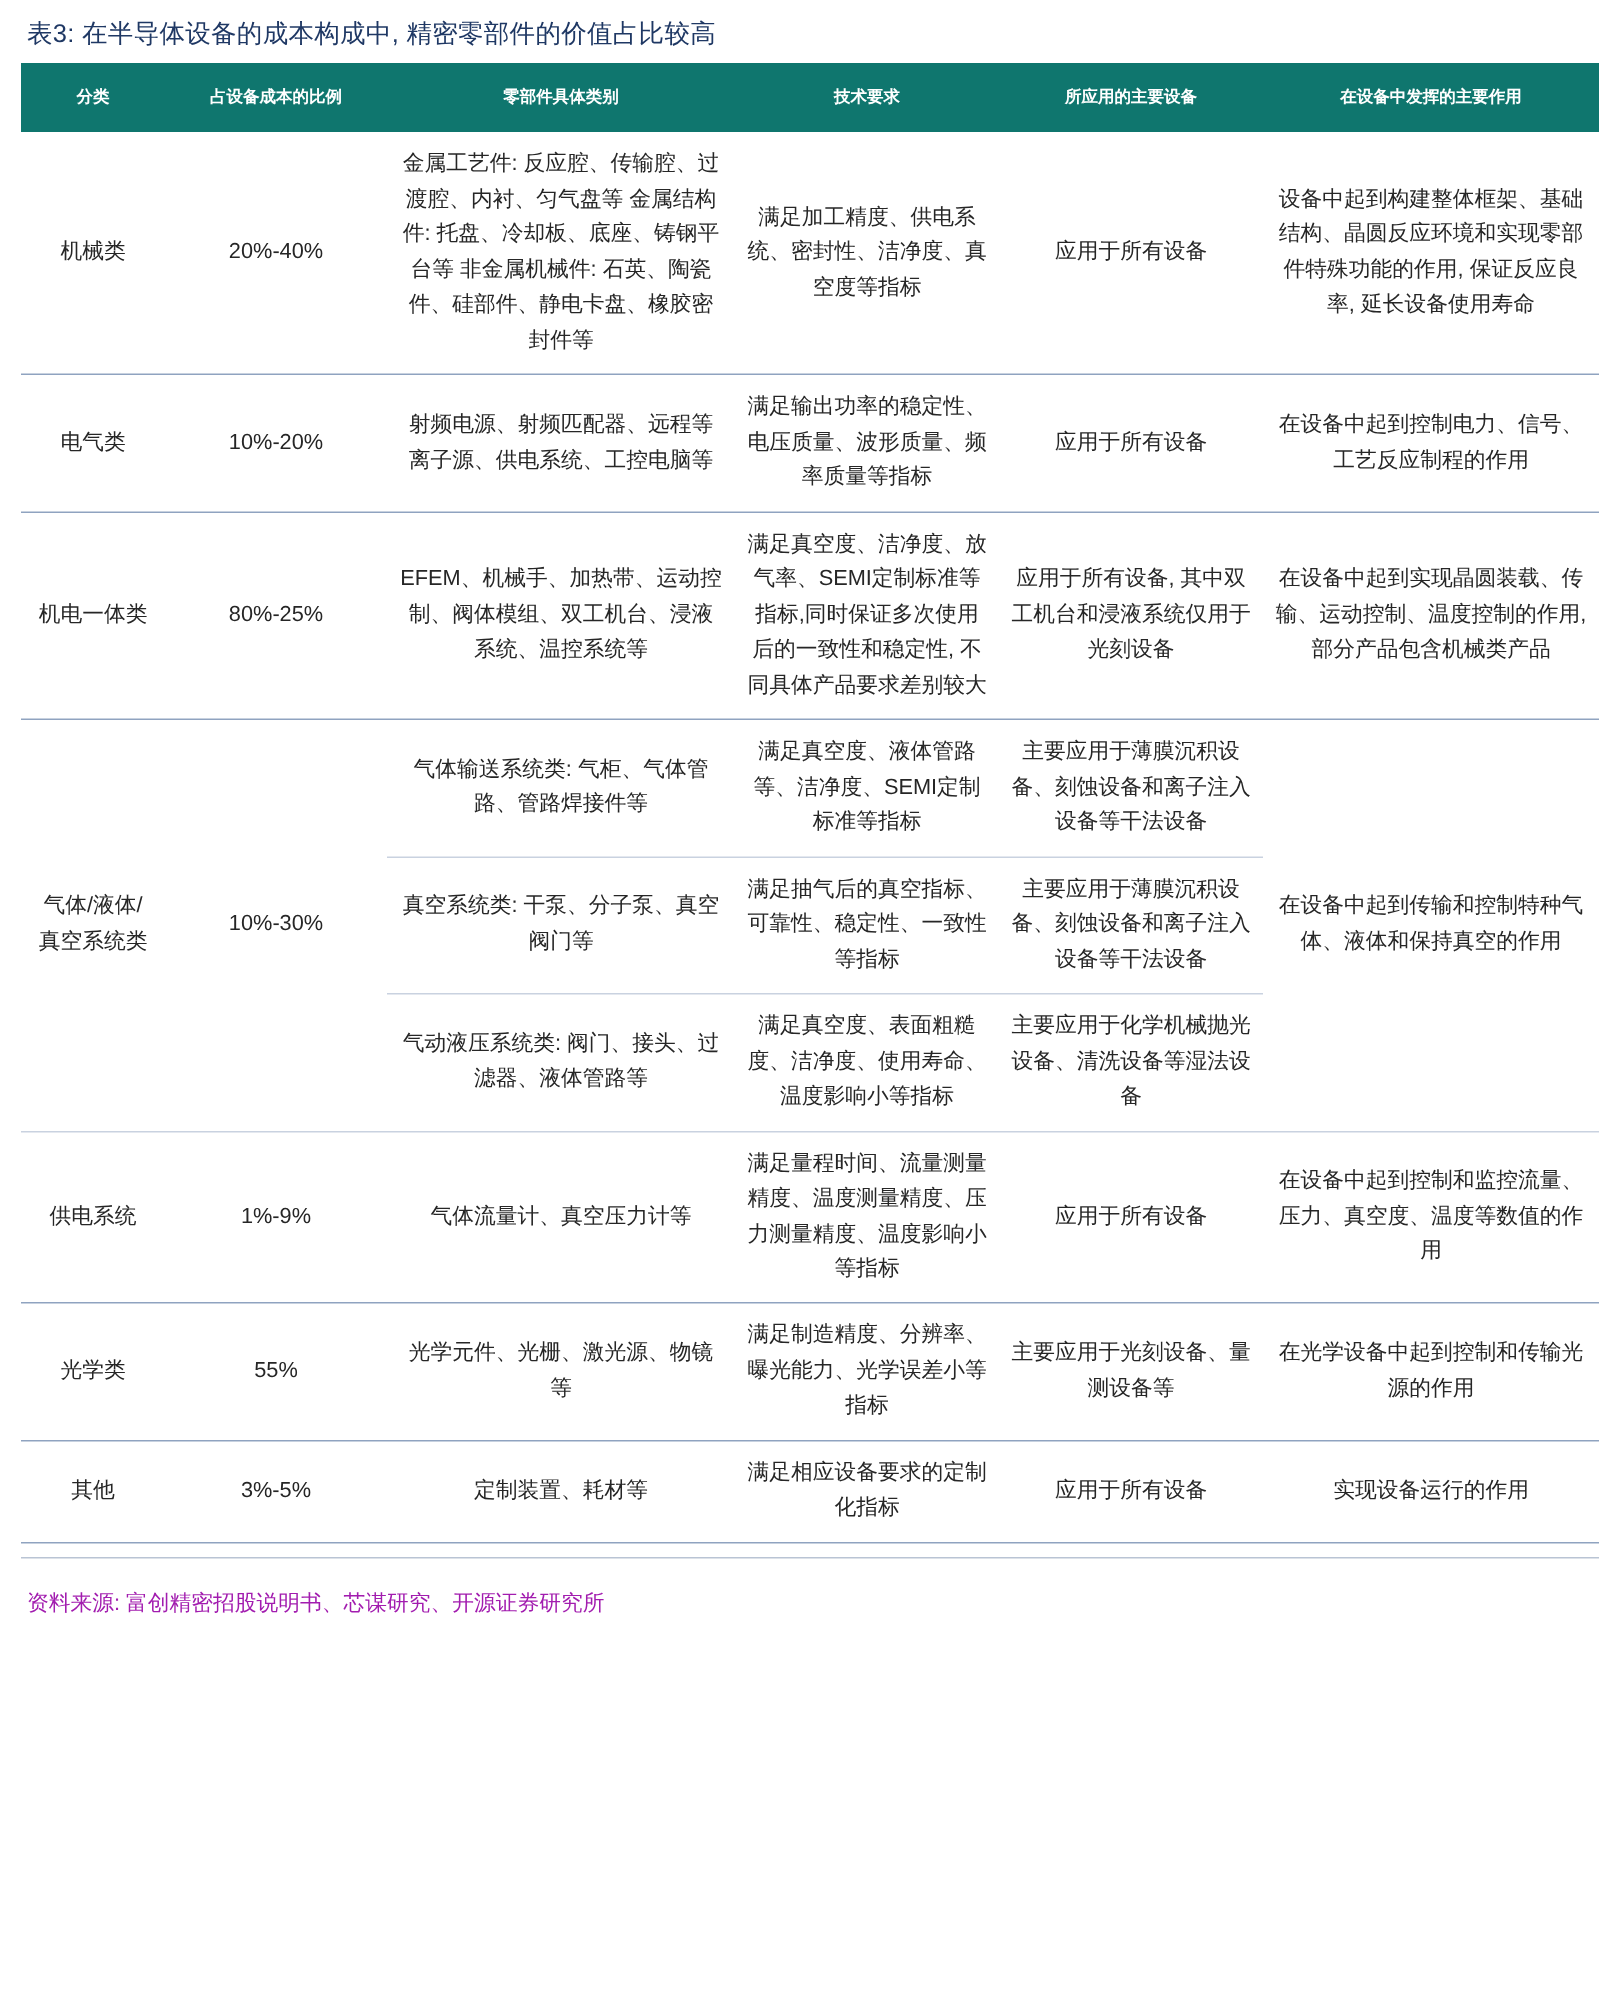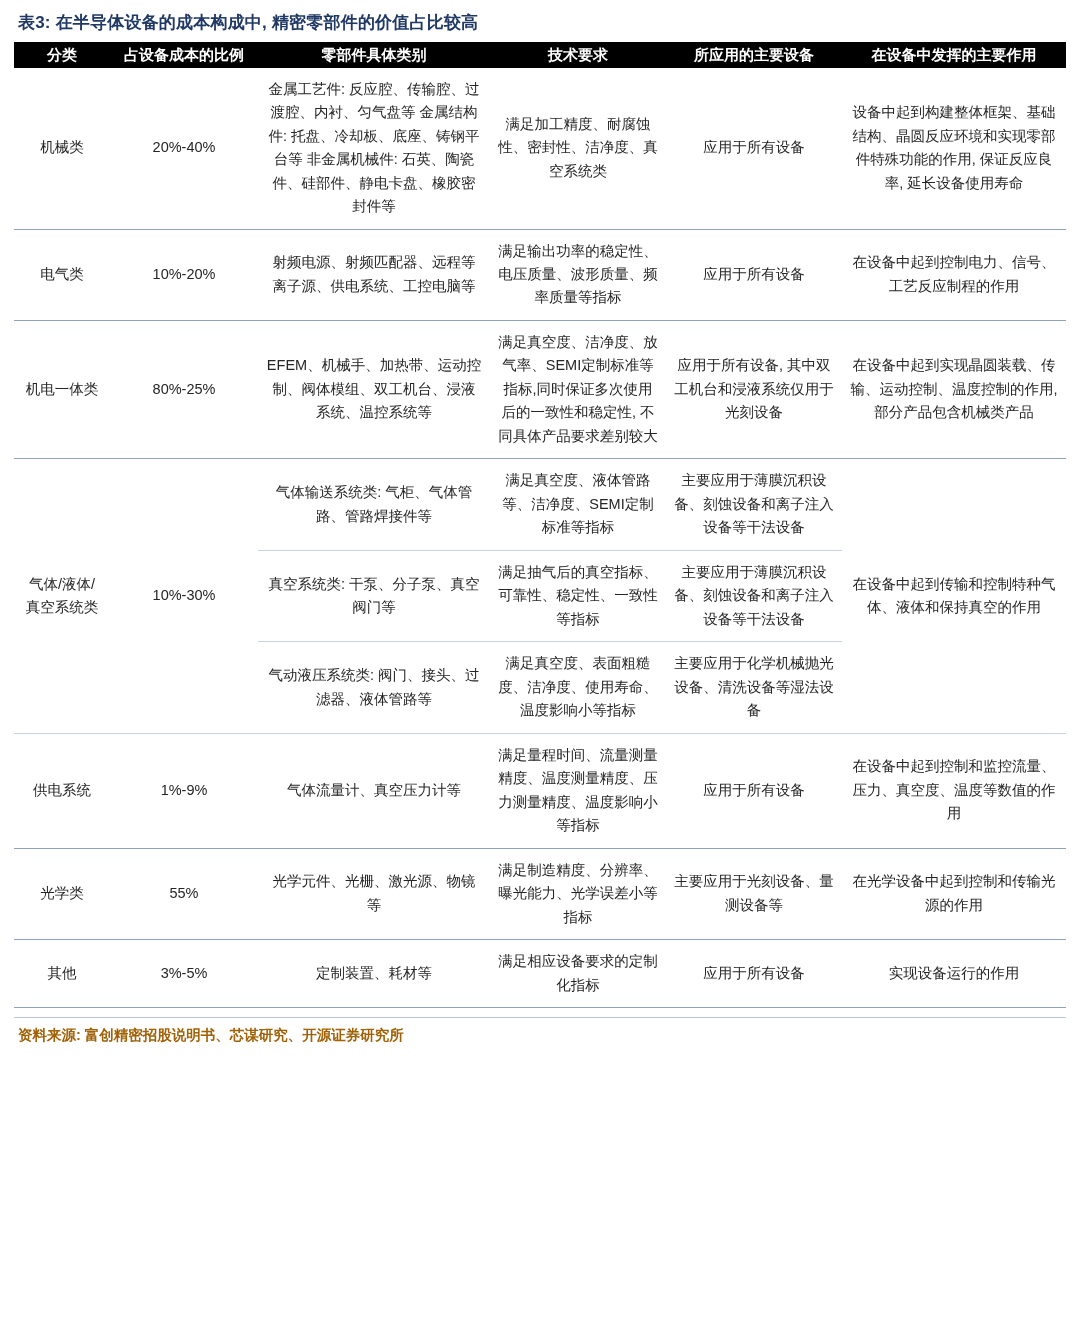--- a/index.html
+++ b/index.html
@@ -14,37 +14,37 @@
   }
   .page {
     width: 1080px;
     min-height: 1336px;
     box-sizing: border-box;
     padding: 10px 14px 8px 14px;
     position: relative;
   }
   .title {
     font-size: 17px;
-    font-weight: bold;
+    font-weight: normal;
     color: #1f3864;
     letter-spacing: 0.2px;
     margin: 2px 0 8px 4px;
     line-height: 1.3;
   }
   table.tbl {
     border-collapse: collapse;
     width: 1052px;
     table-layout: fixed;
   }
   table.tbl th {
-    background: #000000;
+    background: #0f766e;
     color: #ffffff;
-    font-size: 15px;
+    font-size: 11px;
     font-weight: bold;
-    padding: 3px 4px;
+    padding: 16px 4px;
     text-align: center;
     border: none;
     line-height: 1.3;
   }
   table.tbl td {
     font-size: 14.5px;
     color: #262626;
     text-align: center;
     vertical-align: middle;
     padding: 10px 8px;
@@ -60,26 +60,25 @@
     border-bottom: 1px solid #c9d2e0;
   }
   .col-cat   { width: 96px; }
   .col-ratio { width: 148px; }
   .col-parts { width: 232px; }
   .col-tech  { width: 176px; }
   .col-equip { width: 176px; }
   .col-role  { width: 224px; }
   .source {
     margin-top: 9px;
-    padding-top: 8px;
+    padding-top: 20px;
     border-top: 1px solid #b9c4d4;
     font-size: 14.5px;
-    color: #a16207;
+    color: #a21caf;
     padding-left: 4px;
-    font-weight: bold;
   }
   .firstrow td { border-top: none; }
 </style>
 </head>
 <body>
 
 <div class="page">
 
   <div class="title">表3: 在半导体设备的成本构成中, 精密零部件的价值占比较高</div>
 
@@ -101,21 +100,21 @@
         <th>所应用的主要设备</th>
         <th>在设备中发挥的主要作用</th>
       </tr>
     </thead>
     <tbody>
 
       <tr class="grouprow firstrow">
         <td>机械类</td>
         <td>20%-40%</td>
         <td>金属工艺件: 反应腔、传输腔、过渡腔、内衬、匀气盘等 金属结构件: 托盘、冷却板、底座、铸钢平台等 非金属机械件: 石英、陶瓷件、硅部件、静电卡盘、橡胶密封件等</td>
-        <td>满足加工精度、耐腐蚀性、密封性、洁净度、真空系统类</td>
+        <td>满足加工精度、供电系统、密封性、洁净度、真空度等指标</td>
         <td>应用于所有设备</td>
         <td>设备中起到构建整体框架、基础结构、晶圆反应环境和实现零部件特殊功能的作用, 保证反应良率, 延长设备使用寿命</td>
       </tr>
 
       <tr class="grouprow">
         <td>电气类</td>
         <td>10%-20%</td>
         <td>射频电源、射频匹配器、远程等离子源、供电系统、工控电脑等</td>
         <td>满足输出功率的稳定性、电压质量、波形质量、频率质量等指标</td>
         <td>应用于所有设备</td>

